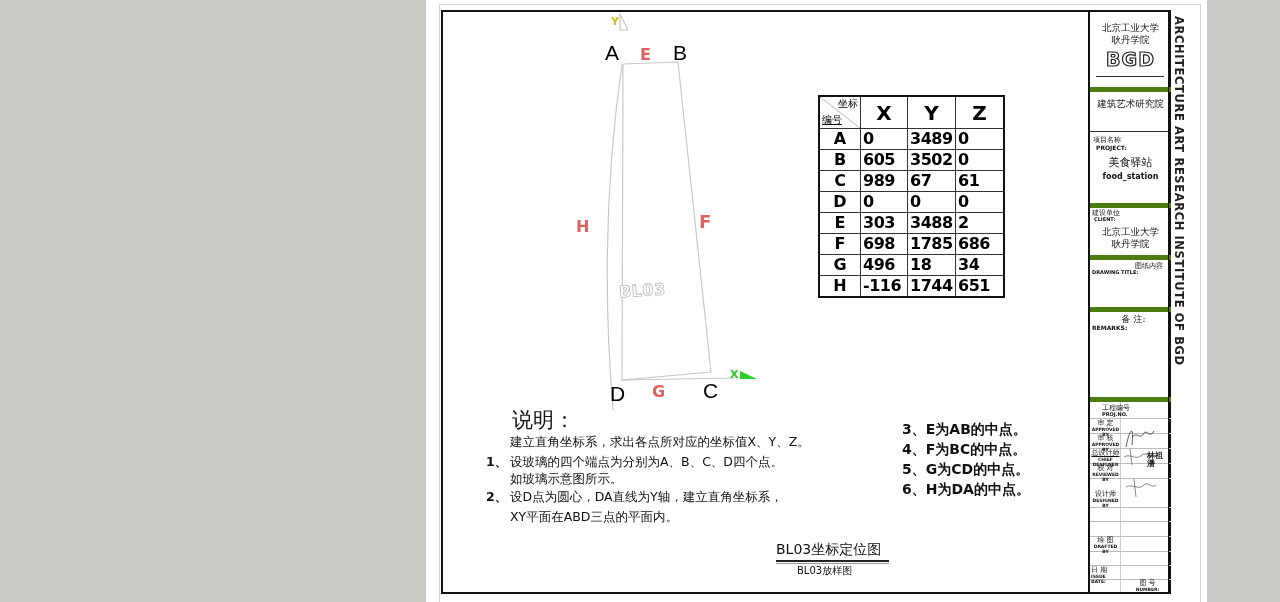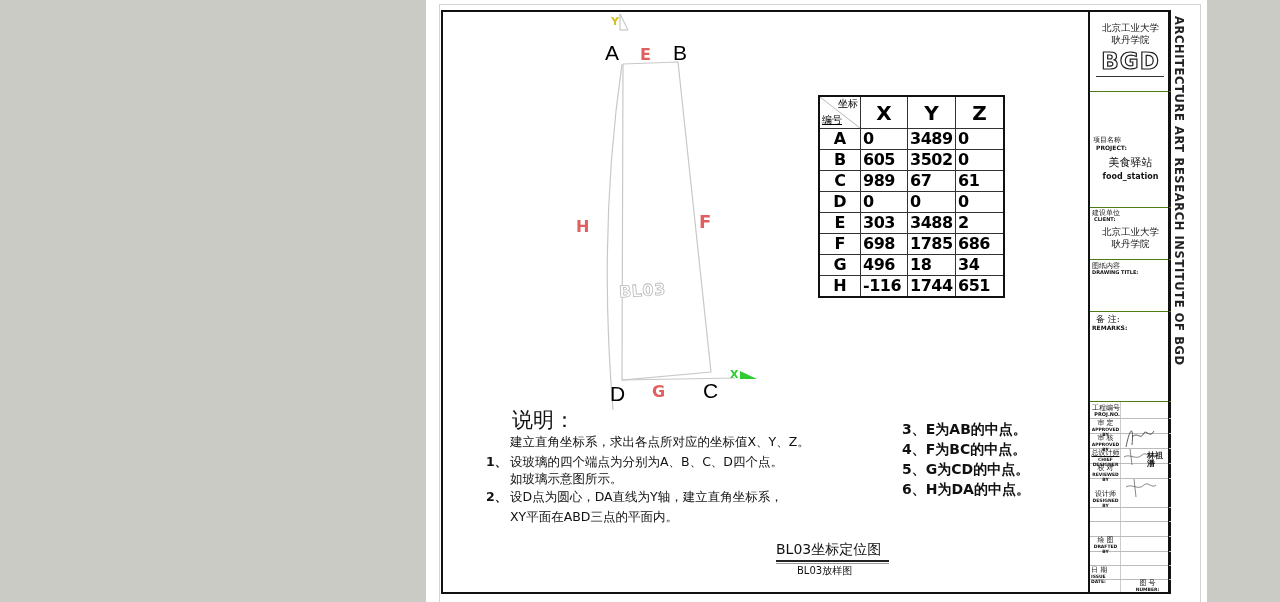--- a/index.html
+++ b/index.html
@@ -31,25 +31,25 @@
   .notes-title{position:absolute;left:512px;top:406px;font-size:21px;font-family:"DejaVu Sans",sans-serif;color:#111;}
   .note-line{position:absolute;font-size:12.5px;font-family:"DejaVu Sans",sans-serif;color:#111;white-space:nowrap;line-height:1;}
   .note-num{position:absolute;font-size:12.5px;font-weight:bold;font-family:"DejaVu Sans",sans-serif;color:#111;line-height:1;}
   .note-right{position:absolute;left:902px;font-size:14px;font-family:"DejaVu Sans",sans-serif;color:#111;white-space:nowrap;line-height:1;font-weight:bold;}
   .dwg-title{position:absolute;left:776px;top:541px;font-size:14px;font-family:"DejaVu Sans",sans-serif;color:#111;white-space:nowrap;}
   .dwg-title-line1{position:absolute;left:776px;top:560px;width:113px;height:2px;background:#222;}
   .dwg-title-line2{position:absolute;left:776px;top:563px;width:113px;height:1px;background:#999;}
   .dwg-sub{position:absolute;left:797px;top:564px;font-size:10px;font-family:"DejaVu Sans",sans-serif;color:#111;white-space:nowrap;}
   
   .tb{position:absolute;left:1088px;top:12px;width:81px;height:580px;border-left:2px solid #111;box-sizing:border-box;}
-  .tb-cell{position:absolute;left:0;width:81px;border-bottom:1px solid #4d7c0f;box-sizing:border-box;}
+  .tb-cell{position:absolute;left:0;width:81px;border-bottom:5px solid #4d7c0f;box-sizing:border-box;}
   .tb-cn{font-family:"DejaVu Serif",serif;font-size:9.5px;color:#111;text-align:center;line-height:12px;}
   .tb-small{font-family:"DejaVu Sans",sans-serif;font-size:6px;font-weight:bold;color:#111;line-height:7px;}
   .tb-label-cn{font-family:"DejaVu Serif",serif;font-size:7px;color:#111;line-height:8px;}
-  .bgd{font-family:"DejaVu Sans",sans-serif;font-weight:bold;font-size:23px;color:#fff;-webkit-text-stroke:1.2px #222;text-shadow:0 0 0 #222;text-align:center;letter-spacing:1px;}
+  .bgd{font-family:"DejaVu Sans",sans-serif;font-weight:bold;font-size:19px;color:#fff;-webkit-text-stroke:1.2px #222;text-shadow:0 0 0 #222;text-align:center;letter-spacing:1px;}
   .vertical-text{position:absolute;left:1170px;top:16px;width:16px;height:350px;font-family:"DejaVu Sans",sans-serif;font-weight:bold;font-size:11.5px;color:#222;writing-mode:vertical-rl;letter-spacing:0.6px;white-space:nowrap;}
   .row-lines .sl{position:absolute;left:0;width:81px;height:1px;background:#bbb;}
   .sig-col{position:absolute;left:30px;width:1px;background:#ccc;}
 </style>
 </head>
 <body>
 
 <div class="sheet">
   <div class="sheet-inner"></div>
 </div>
@@ -169,57 +169,60 @@
 <div class="dwg-title-line2"></div>
 <div class="dwg-sub">BL03放样图</div>
 
 <div class="tb">
   <div class="tb-cell" style="top:0;height:80px;">
     <div class="tb-cn" style="margin-top:10px;">北京工业大学</div>
     <div class="tb-cn">耿丹学院</div>
     <div class="bgd" style="margin-top:2px;">BGD</div>
     <div style="position:absolute;left:6px;top:64px;width:68px;height:1px;background:#333;"></div>
   </div>
+  <div class="tb-cell" style="top:80px;height:40px;border-bottom:1px solid #333;">
+    <div class="tb-cn" style="margin-top:6px;">建筑艺术研究院</div>
+  </div>
   <div class="tb-cell" style="top:120px;height:76px;">
     <div class="tb-label-cn" style="margin:4px 12px 0 3px;">项目名称</div>
     <div class="tb-small" style="margin-left:6px;">PROJECT:</div>
     <div class="tb-cn" style="margin-top:6px;font-size:11px;">美食驿站</div>
     <div class="tb-small" style="text-align:center;font-size:8px;line-height:10px;margin-top:3px;">food_station</div>
   </div>
   <div class="tb-cell" style="top:196px;height:52px;">
     <div class="tb-label-cn" style="margin:1px 0 0 2px;">建设单位</div>
     <div class="tb-small" style="margin-left:4px;font-size:5px;line-height:5px;">CLIENT:</div>
     <div class="tb-cn" style="margin-top:4px;">北京工业大学</div>
     <div class="tb-cn">耿丹学院</div>
   </div>
   <div class="tb-cell" style="top:248px;height:52px;">
-    <div class="tb-label-cn" style="margin:2px 8px 0 2px;">图纸内容</div>
+    <div class="tb-label-cn" style="margin:2px 8px 0 2px;text-align:right;">图纸内容</div>
     <div class="tb-small" style="margin-left:2px;font-size:5px;line-height:5px;">DRAWING TITLE:</div>
   </div>
   <div class="tb-cell" style="top:300px;height:90px;">
-    <div class="tb-cn" style="text-align:left;margin:2px 0 0 6px;font-size:9px;line-height:10px;">备  注:</div>
+    <div class="tb-cn" style="text-align:center;margin:2px 0 0 6px;font-size:9px;line-height:10px;">备  注:</div>
     <div class="tb-small" style="margin-left:2px;">REMARKS:</div>
   </div>
 
   <div class="sig-col" style="top:390px;height:190px;"></div>
   <div class="row-lines">
     <div class="sl" style="top:406px;"></div>
     <div class="sl" style="top:421px;"></div>
     <div class="sl" style="top:436px;"></div>
     <div class="sl" style="top:451px;"></div>
     <div class="sl" style="top:466px;"></div>
     <div class="sl" style="top:495px;"></div>
     <div class="sl" style="top:509px;"></div>
     <div class="sl" style="top:524px;"></div>
     <div class="sl" style="top:539px;"></div>
     <div class="sl" style="top:553px;"></div>
     <div class="sl" style="top:567px;"></div>
   </div>
 
-  <div style="position:absolute;left:2px;top:392px;width:28px;text-align:right;">
+  <div style="position:absolute;left:12px;top:392px;width:28px;text-align:left;">
     <div class="tb-label-cn">工程编号</div>
     <div class="tb-small" style="font-size:5px;line-height:5px;">PROJ.NO.</div>
   </div>
   <div style="position:absolute;left:1px;top:407px;width:29px;text-align:center;">
     <div class="tb-label-cn">审  定</div>
     <div class="tb-small" style="font-size:4.5px;line-height:5px;">APPROVED BY</div>
   </div>
   <div style="position:absolute;left:1px;top:422px;width:29px;text-align:center;">
     <div class="tb-label-cn">审  核</div>
     <div class="tb-small" style="font-size:4.5px;line-height:5px;">APPROVED BY</div>

